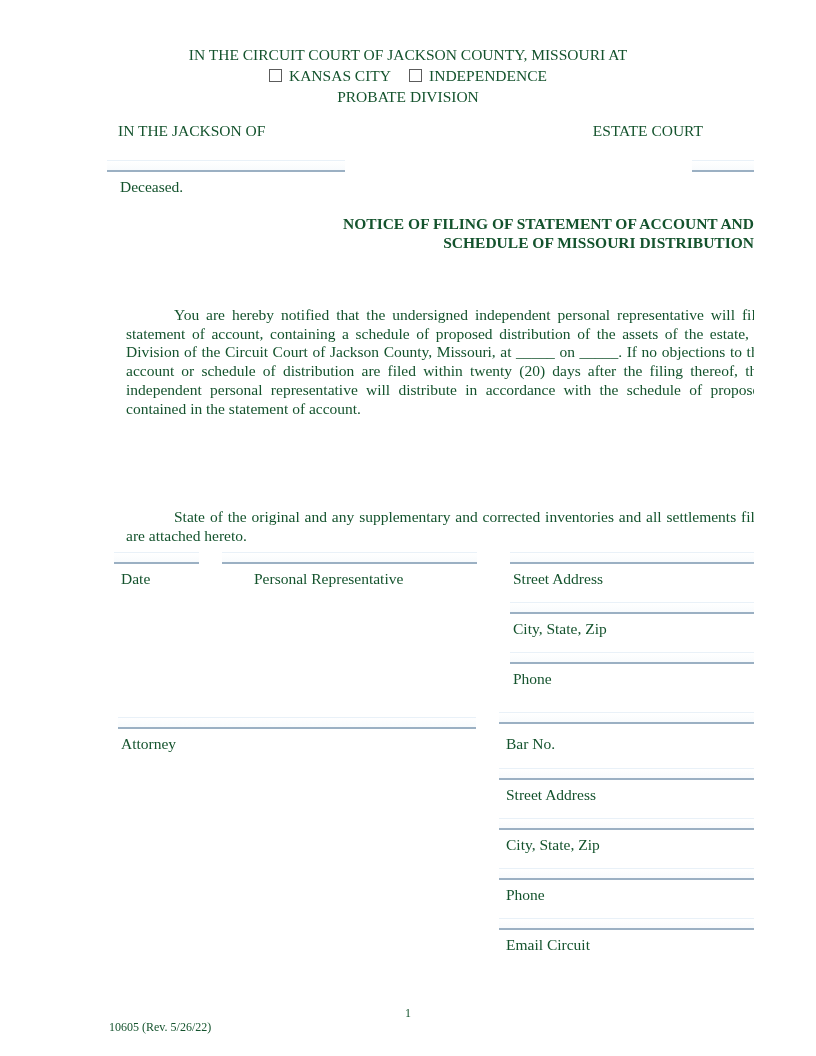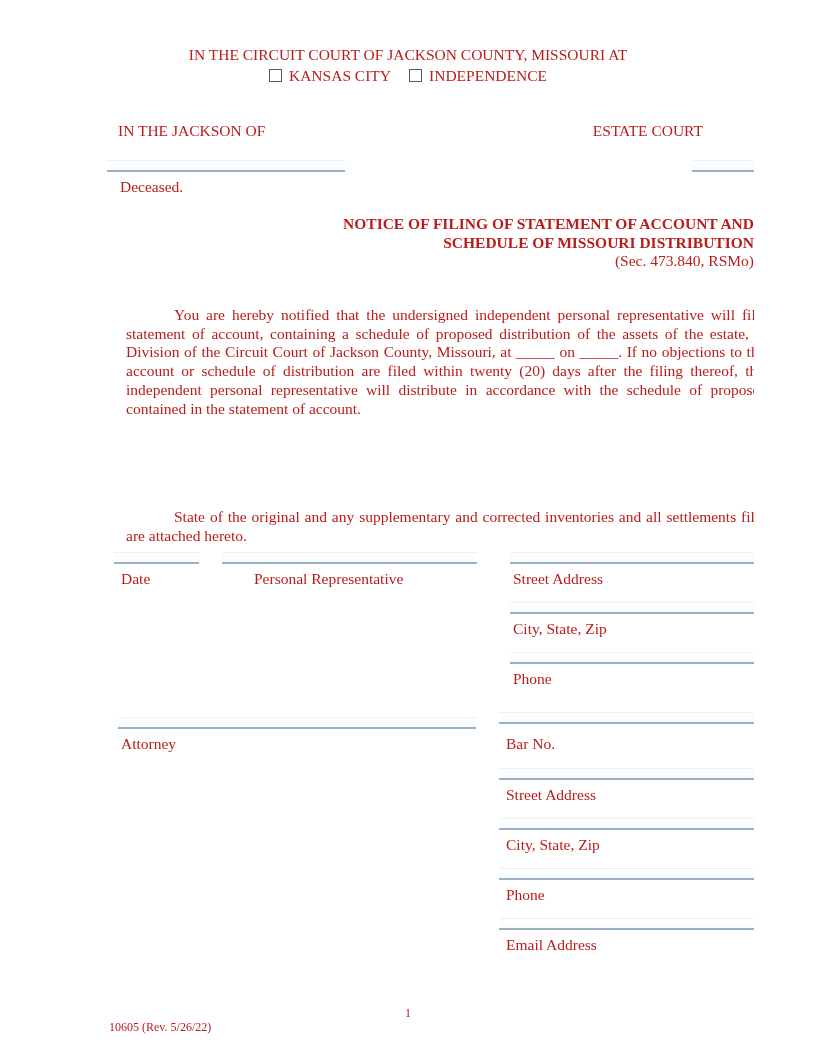--- a/index.html
+++ b/index.html
@@ -2,21 +2,21 @@
 <html><head>
 <meta charset="utf-8">
 <style>
   html,body { margin:0; padding:0; background:#ffffff; }
   .page {
     position:relative;
     width:692px; height:1056px;
     background:#ffffff;
     font-family:"Liberation Serif","DejaVu Serif",serif;
     font-size:15.5px;
-    color:#b91c1c;
+    color:#14532d;
     overflow:hidden;
     margin:0 auto;
   }
   .abs { position:absolute; }
   .header {
     position:absolute; top:44px; left:0; right:0;
     text-align:center; line-height:21px;
   }
   .venue-row {
     display:flex; justify-content:center; align-items:flex-start; gap:18px;
@@ -54,33 +54,33 @@
     <div class="venue-row">
       <span class="venue">
         <span class="checkbox"></span>
         <span class="label">KANSAS CITY</span>
       </span>
       <span class="venue">
         <span class="checkbox"></span>
         <span class="label">INDEPENDENCE</span>
       </span>
     </div>
+    <div>PROBATE DIVISION</div>
   </div>
 
   <div class="abs label" style="left:56px; top:122px;">IN THE JACKSON OF</div>
   <div class="abs label" style="right:51px; top:122px;">ESTATE COURT</div>
 
   <div class="abs blank" style="left:45px; top:160px; width:238px;"></div>
   <div class="abs blank" style="left:630px; top:160px; width:152px;"></div>
   <div class="abs label" style="left:58px; top:178px;">Deceased.</div>
 
   <div class="abs title-block" style="top:215px;">
     <div class="bold">NOTICE OF FILING OF STATEMENT OF ACCOUNT AND</div>
     <div class="bold">SCHEDULE OF MISSOURI DISTRIBUTION</div>
-    <div>(Sec. 473.840, RSMo)</div>
   </div>
 
   <p class="abs para" style="top:290px;">You are hereby notified that the undersigned independent personal representative will file the attached statement of account, containing a schedule of proposed distribution of the assets of the estate, in the Probate Division of the Circuit Court of Jackson County, Missouri, at _____ on _____.  If no objections to the statement of account or schedule of distribution are filed within twenty (20) days after the filing thereof, the undersigned independent personal representative will distribute in accordance with the schedule of proposed distribution contained in the statement of account.</p>
   <p class="abs para" style="top:492px;">State of the original and any supplementary and corrected inventories and all settlements filed in the court are attached hereto.</p>
 
   <div class="abs blank" style="left:52px; top:552px; width:85px;"></div>
   <div class="abs label" style="left:59px; top:570px;">Date</div>
 
   <div class="abs blank" style="left:160px; top:552px; width:255px;"></div>
   <div class="abs label" style="left:166px; top:570px;margin-left:26px;">Personal Representative</div>
@@ -103,18 +103,18 @@
   <div class="abs blank" style="left:437px; top:768px; width:318px;"></div>
   <div class="abs label" style="left:444px; top:786px;">Street Address</div>
 
   <div class="abs blank" style="left:437px; top:818px; width:318px;"></div>
   <div class="abs label" style="left:444px; top:836px;">City, State, Zip</div>
 
   <div class="abs blank" style="left:437px; top:868px; width:318px;"></div>
   <div class="abs label" style="left:444px; top:886px;">Phone</div>
 
   <div class="abs blank" style="left:437px; top:918px; width:318px;"></div>
-  <div class="abs label" style="left:444px; top:936px;">Email Address</div>
+  <div class="abs label" style="left:444px; top:936px;">Email Circuit</div>
 
   <div class="abs footer-num" style="left:0; right:0; top:1006px; text-align:center;">1</div>
   <div class="abs footer-num" style="left:47px; top:1020px;">10605 (Rev. 5/26/22)</div>
 
 </div>
 
 </body></html>

